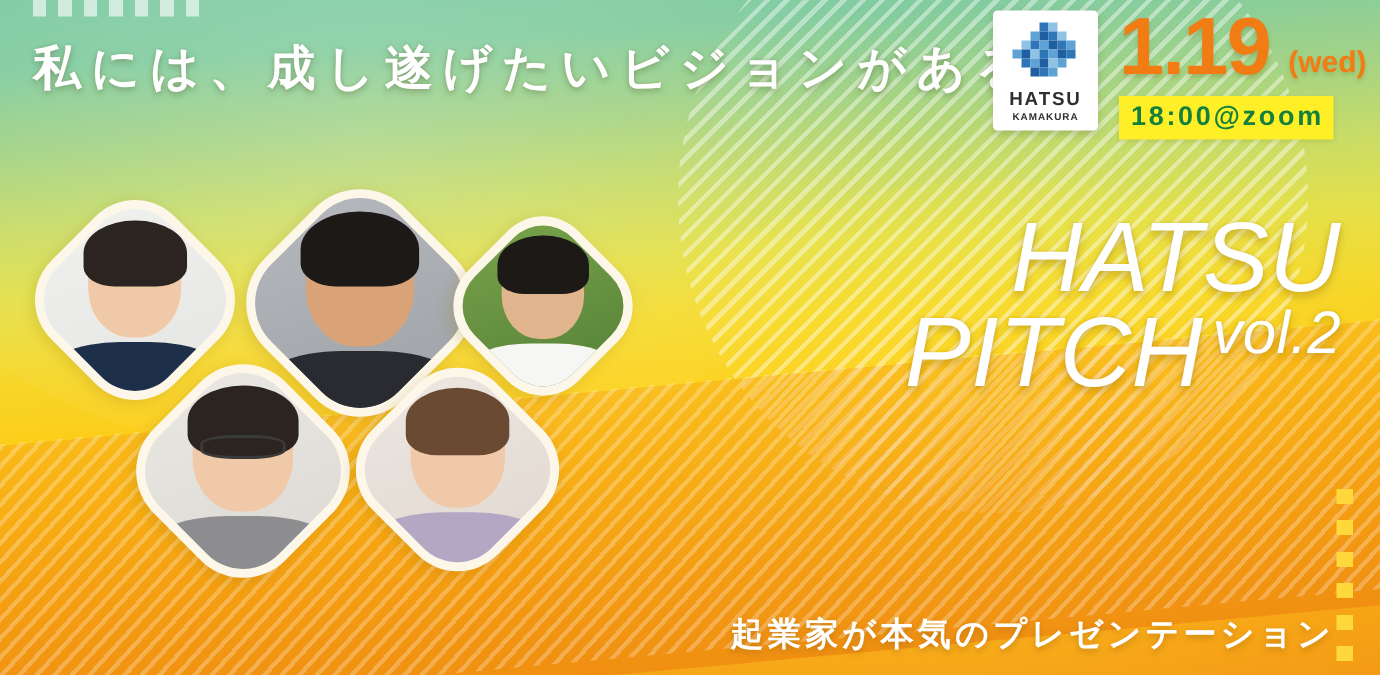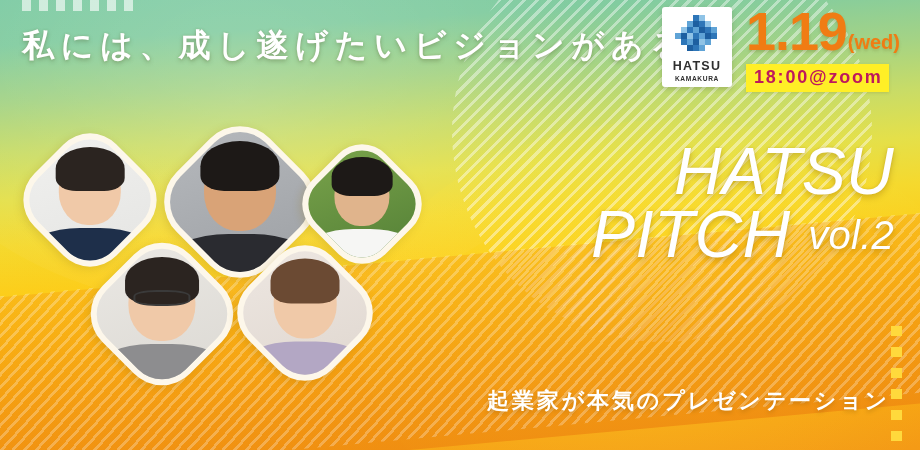--- a/index.html
+++ b/index.html
@@ -112,30 +112,30 @@
   
   .date-wrap{position:absolute;left:746px;top:4px;width:160px;}
   .date-line{display:flex;align-items:flex-end;line-height:1;}
   .date-big{
     font-size:54px;font-weight:700;color:#f07c13;
     letter-spacing:-.02em;
     text-shadow:0 2px 3px rgba(110,110,40,.30);
   }
   .date-dow{
     font-size:20px;font-weight:700;color:#f07c13;
-    margin-left:1px;margin-bottom:6px;
+    margin-left:12px;margin-bottom:6px;
     text-shadow:0 2px 3px rgba(110,110,40,.28);
   }
   .time-band{
     margin-top:6px;background:#ffef26;
     padding:4px 6px 5px 8px;display:inline-block;
     box-shadow:0 1px 3px rgba(110,110,40,.22);
   }
   .time-text{
-    font-size:18px;font-weight:700;color:#be185d;
+    font-size:18px;font-weight:700;color:#15803d;
     letter-spacing:.10em;line-height:1;white-space:nowrap;
   }
 
   
   .photos{position:absolute;left:0;top:0;width:460px;height:450px;}
   .photo{
     position:absolute;
     background:#fdf7ea;
     border-radius:32%;
     transform:rotate(45deg);
@@ -207,26 +207,26 @@
   .title{
     position:absolute;right:26px;top:140px;
     text-align:right;
     color:#ffffff;
     font-style:italic;font-weight:400;
     letter-spacing:.015em;
     line-height:.96;
     text-shadow:0 3px 6px rgba(150,110,10,.40),0 0 2px rgba(170,130,20,.30);
   }
   .title .row{font-size:66px;white-space:nowrap;display:block;}
-  .title .row.r3{display:flex;align-items:center;justify-content:flex-end;gap:18px;}
+  .title .row.r3{display:flex;align-items:flex-start;justify-content:flex-end;gap:6px;}
   .title .vol{font-size:40px;}
 
   
   .tagline{
-    position:absolute;right:30px;bottom:34px;
+    position:absolute;right:30px;bottom:12px;
     font-size:22px;font-weight:700;color:#ffffff;
     letter-spacing:.13em;white-space:nowrap;
     text-shadow:0 2px 4px rgba(150,95,10,.45);
   }
 </style>
 </head>
 <body>
 
 <div class="banner">
 

